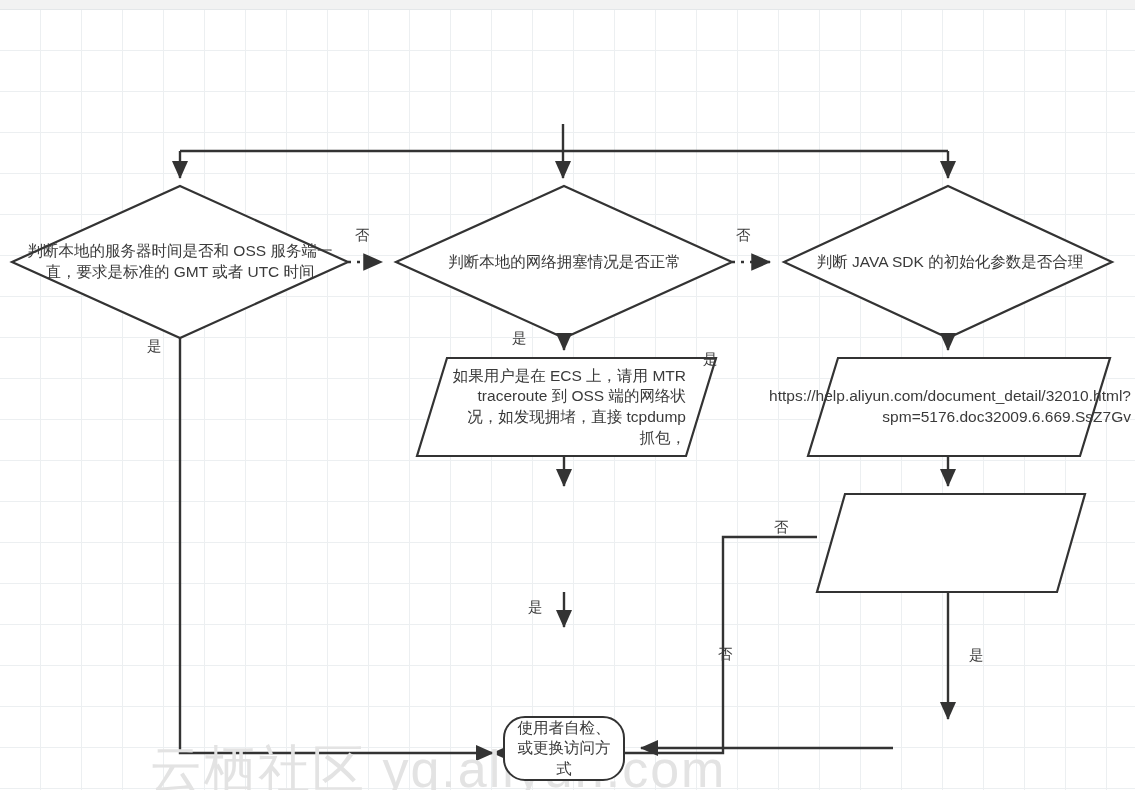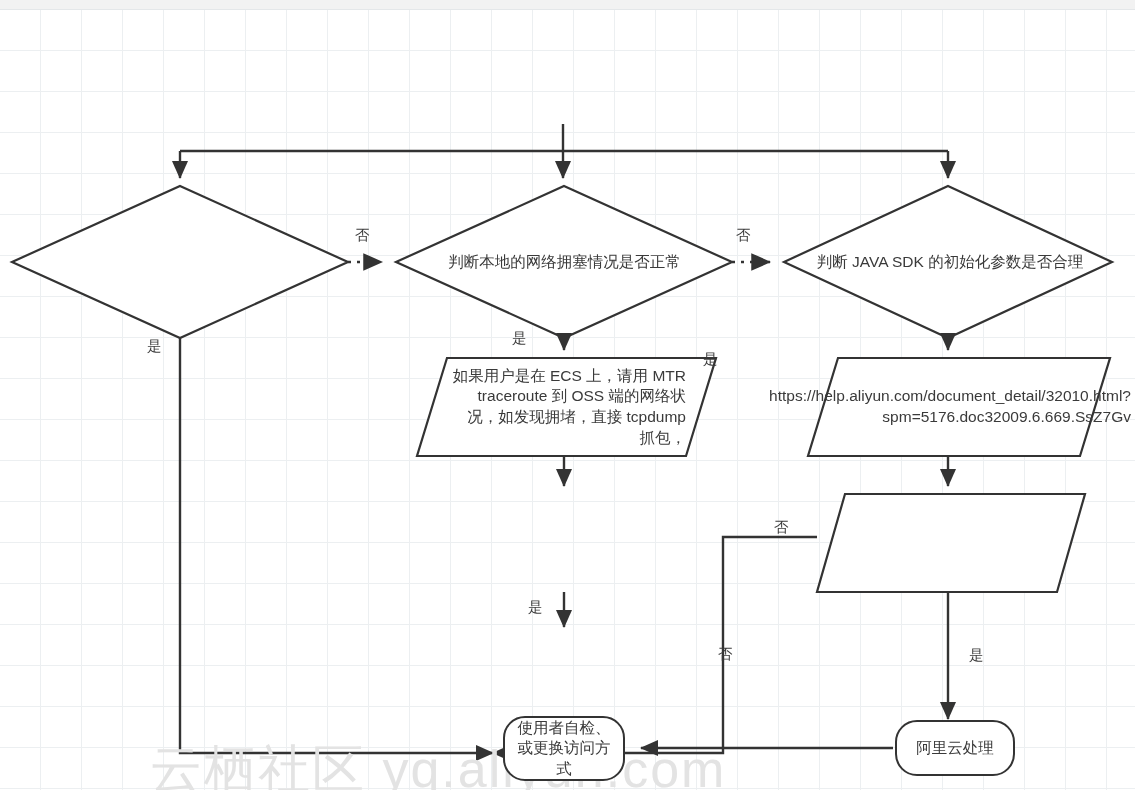--- a/index.html
+++ b/index.html
@@ -150,20 +150,23 @@
       <path d="M893,748 L641,748" marker-end="url(#arrow)"></path>
     </g>
 
     <g stroke="#333333" stroke-width="2.6" fill="none" stroke-dasharray="3 6" stroke-linecap="butt">
       <path d="M348,262 L382,262" marker-end="url(#arrowdot)"></path>
       <path d="M732,262 L770,262" marker-end="url(#arrowdot)"></path>
     </g>
   </svg>
 
 
+  <div class="node n-diamond" style="left:20px; top:220px; width:320px; height:84px;">
+    <div class="txt">判断本地的服务器时间是否和 OSS 服务端一直，要求是标准的 GMT 或者 UTC 时间</div>
+  </div>
 
   <div class="node n-diamond" style="left:412px; top:240px; width:305px; height:44px;text-align:center;">
     <div class="txt">判断本地的网络拥塞情况是否正常</div>
   </div>
 
   <div class="node n-diamond" style="left:800px; top:240px; width:300px; height:44px;">
     <div class="txt">判断 JAVA SDK 的初始化参数是否合理</div>
   </div>
 
   <div class="node n-para" style="left:442px; top:360px; width:250px; height:94px;">
@@ -174,23 +177,20 @@
     <div class="txt">https://help.aliyun.com/document_detail/32010.html?spm=5176.doc32009.6.669.SsZ7Gv</div>
   </div>
 
 
 
 
   <div class="node n-round" style="left:503px; top:716px; width:122px; height:65px;">
     <div class="txt">使用者自检、或更换访问方式</div>
   </div>
 
-  <div class="node n-round" style="left:895px; top:720px; width:120px; height:56px;">
-    <div class="txt">阿里云处理</div>
-  </div>
 
   <div class="edge-label" style="left:355px; top:228px;">否</div>
   <div class="edge-label" style="left:147px; top:339px;">是</div>
   <div class="edge-label" style="left:736px; top:228px;">否</div>
   <div class="edge-label" style="left:512px; top:331px;">是</div>
   <div class="edge-label" style="left:703px; top:352px;">是</div>
   <div class="edge-label" style="left:528px; top:600px;">是</div>
   <div class="edge-label" style="left:774px; top:520px;">否</div>
   <div class="edge-label" style="left:718px; top:647px;">否</div>
   <div class="edge-label" style="left:969px; top:648px;">是</div>

